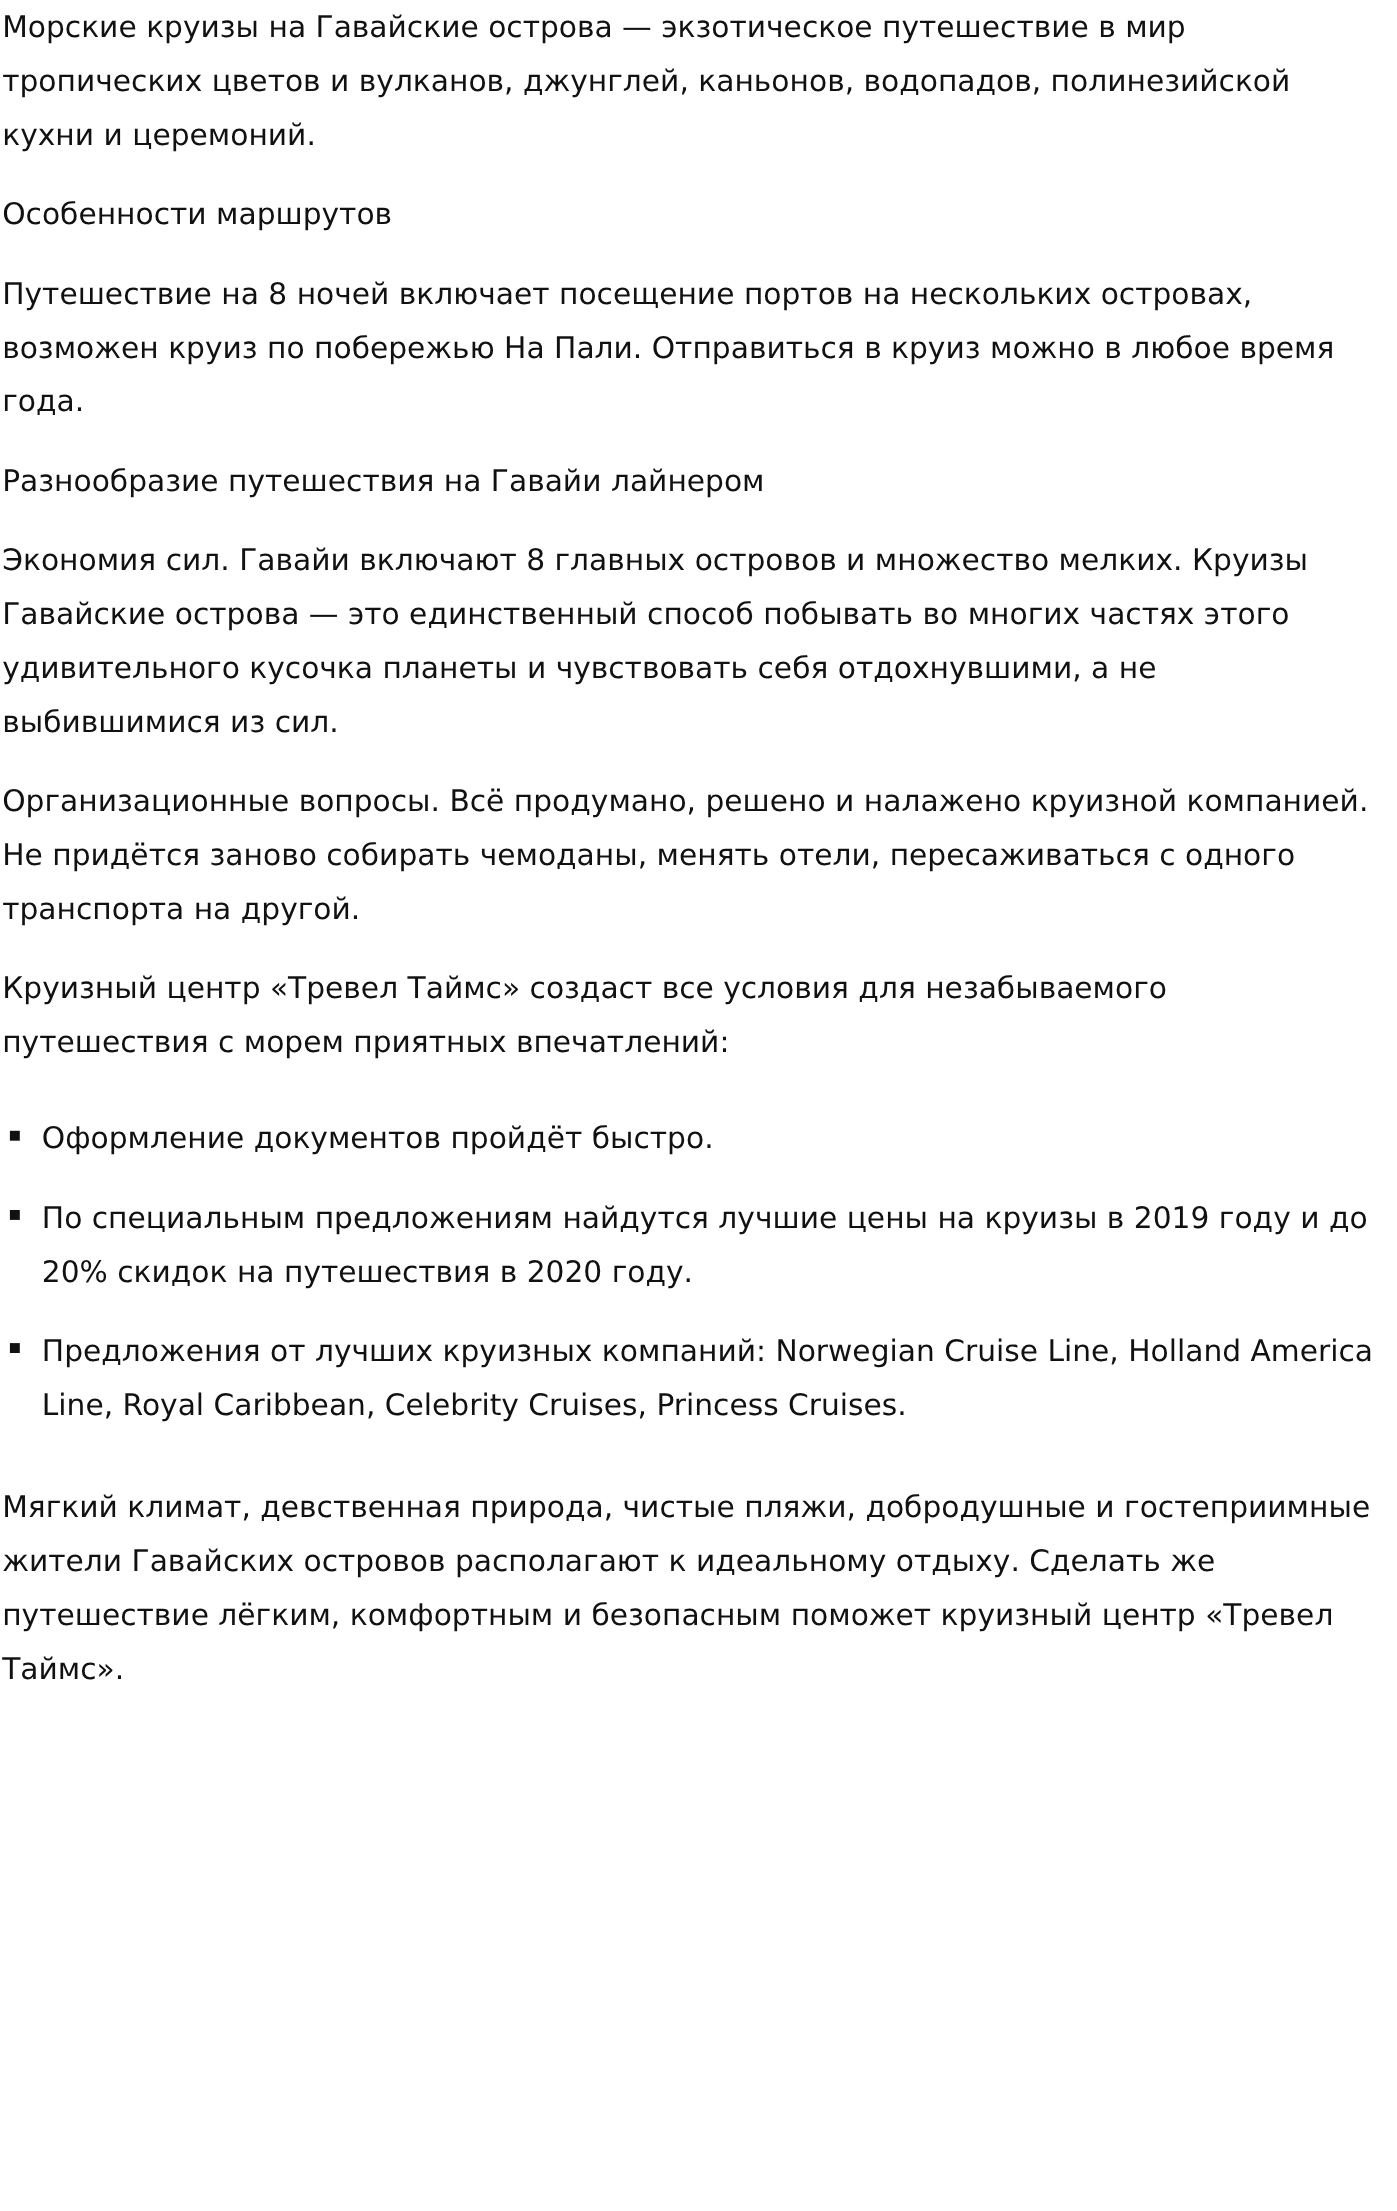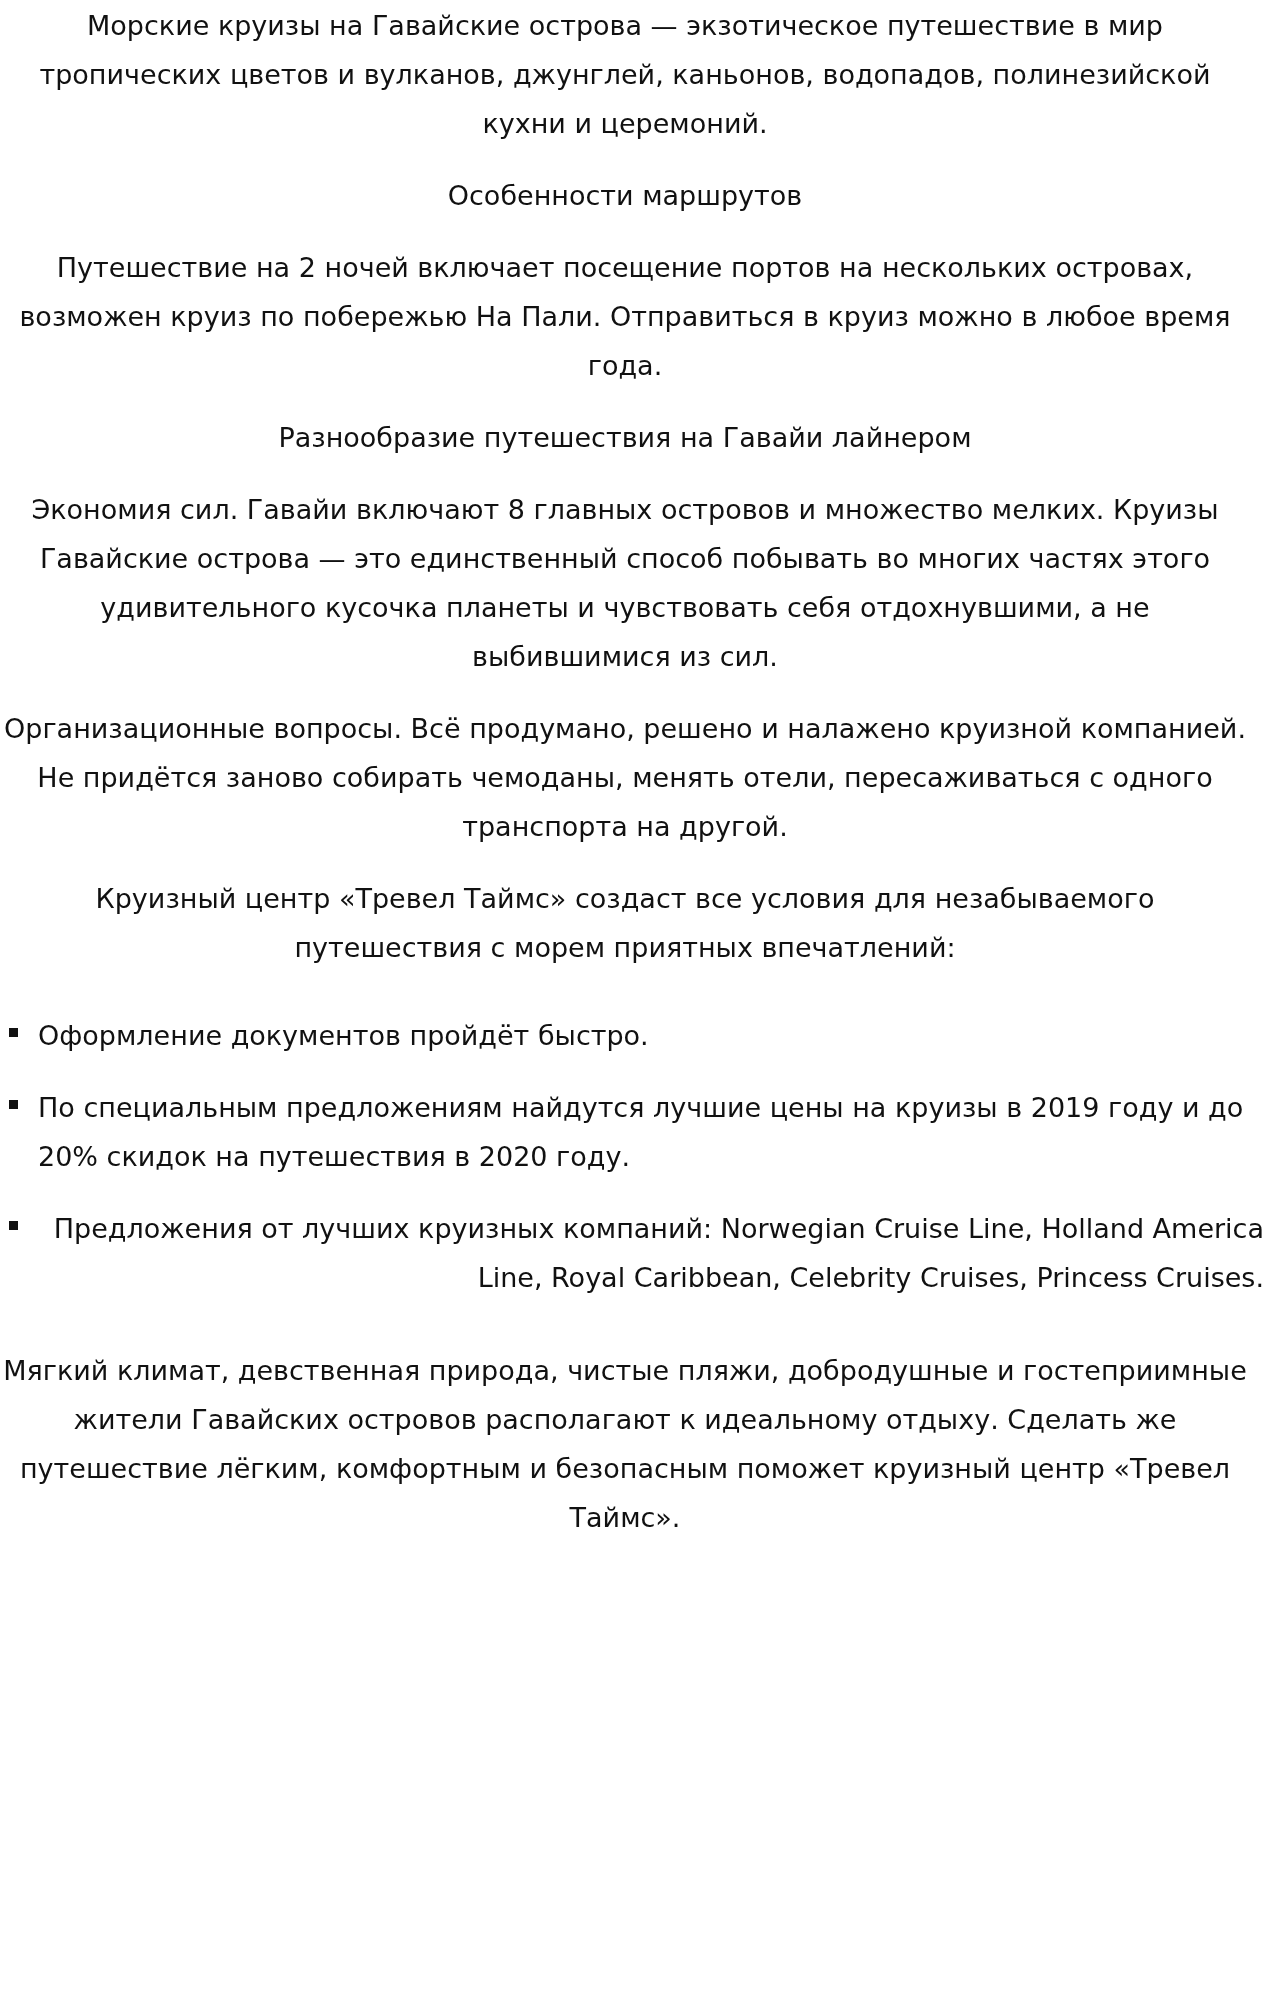--- a/index.html
+++ b/index.html
@@ -19,53 +19,51 @@
   }
   .doc {
     padding: 1px 6px 0 2px;
     box-sizing: border-box;
     width: 1270px;
   }
   .doc p {
     margin: 0 16px 23px 0;
     padding: 0;
     font-weight: normal;
-    text-align: center;
   }
   .doc ul {
     list-style: none;
     margin: 39px 0 44px 0; 
     padding: 0;
   }
   .doc li {
     position: relative;
     padding-left: 36px;
     margin: 0 0 23px 0;
   }
   .doc li:last-child {
     margin-bottom: 0;
-    text-align: right;
   }
   .doc li::before {
     content: "";
     position: absolute;
     left: 7px;
     top: 17px;
     width: 9px;
     height: 9px;
     background: #111111;
   }
 </style>
 </head>
 <body>
 
 <div class="doc">
   <p>Морские круизы на Гавайские острова — экзотическое путешествие в мир тропических цветов и вулканов, джунглей, каньонов, водопадов, полинезийской кухни и церемоний.</p>
   <p>Особенности маршрутов</p>
-  <p>Путешествие на 2 ночей включает посещение портов на нескольких островах, возможен круиз по побережью На Пали. Отправиться в круиз можно в любое время года.</p>
+  <p>Путешествие на 8 ночей включает посещение портов на нескольких островах, возможен круиз по побережью На Пали. Отправиться в круиз можно в любое время года.</p>
   <p>Разнообразие путешествия на Гавайи лайнером</p>
   <p>Экономия сил. Гавайи включают 8 главных островов и множество мелких. Круизы Гавайские острова — это единственный способ побывать во многих частях этого удивительного кусочка планеты и чувствовать себя отдохнувшими, а не выбившимися из сил.</p>
   <p>Организационные вопросы. Всё продумано, решено и налажено круизной компанией. Не придётся заново собирать чемоданы, менять отели, пересаживаться с одного транспорта на другой.</p>
   <p>Круизный центр «Тревел Таймс» создаст все условия для незабываемого путешествия с морем приятных впечатлений:</p>
 
   <ul>
     <li>Оформление документов пройдёт быстро.</li>
     <li>По специальным предложениям найдутся лучшие цены на круизы в 2019 году и до 20% скидок на путешествия в 2020 году.</li>
     <li>Предложения от лучших круизных компаний: Norwegian Cruise Line, Holland America Line, Royal Caribbean, Celebrity Cruises, Princess Cruises.</li>
   </ul>

